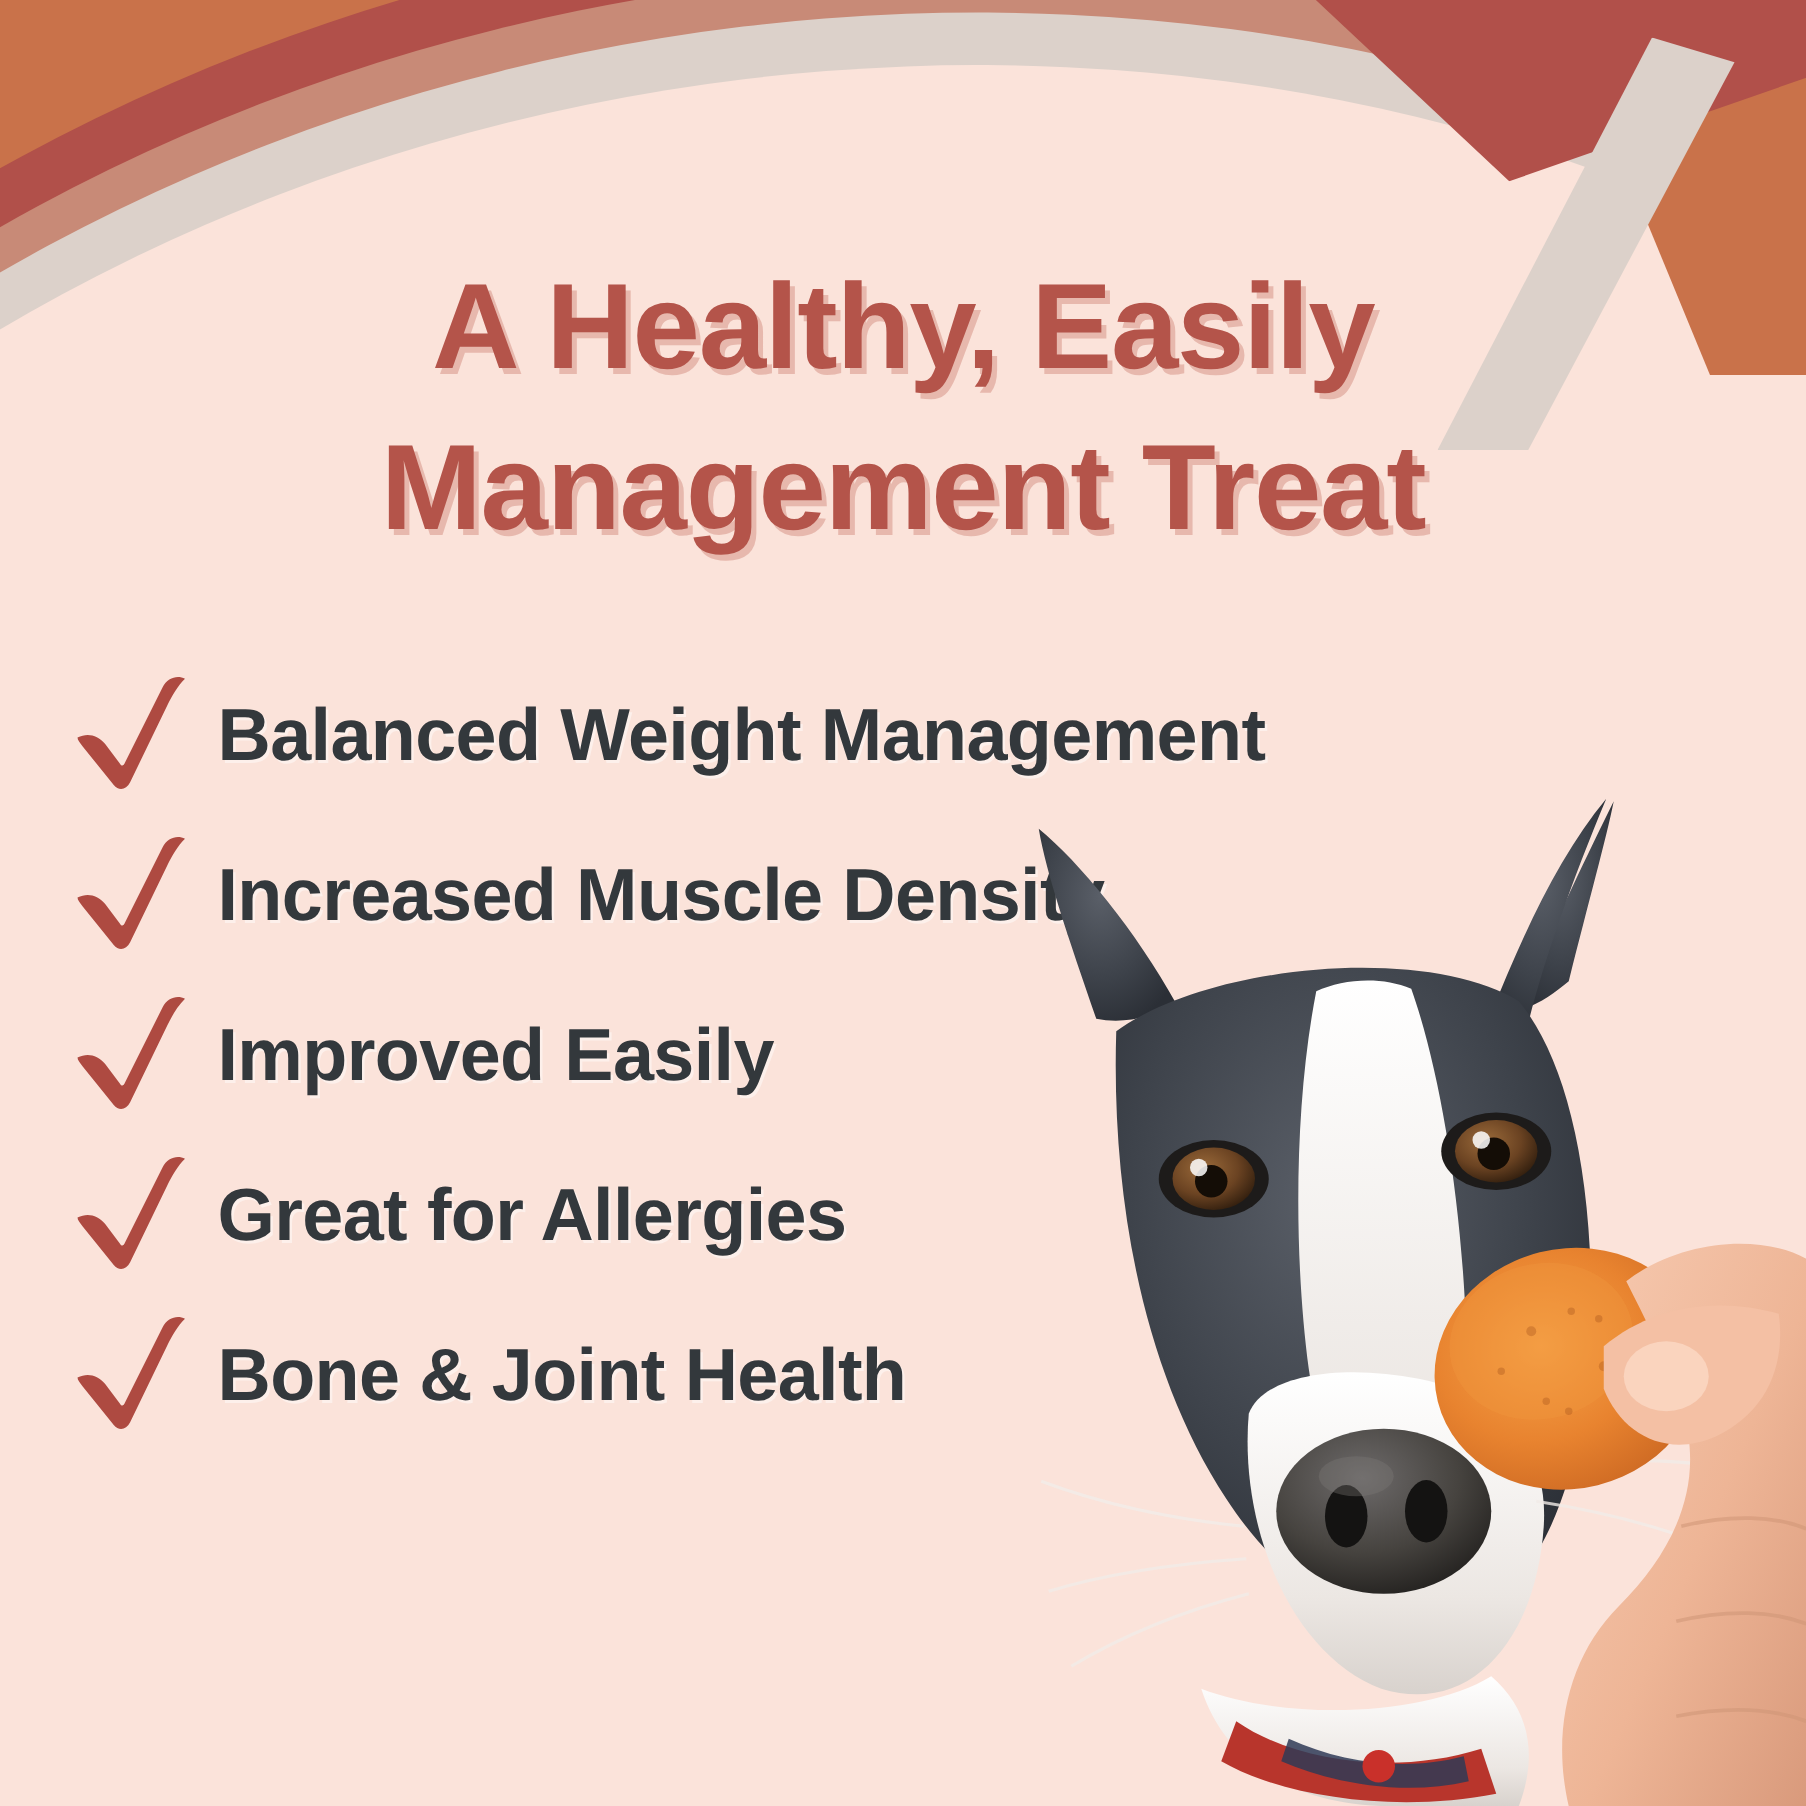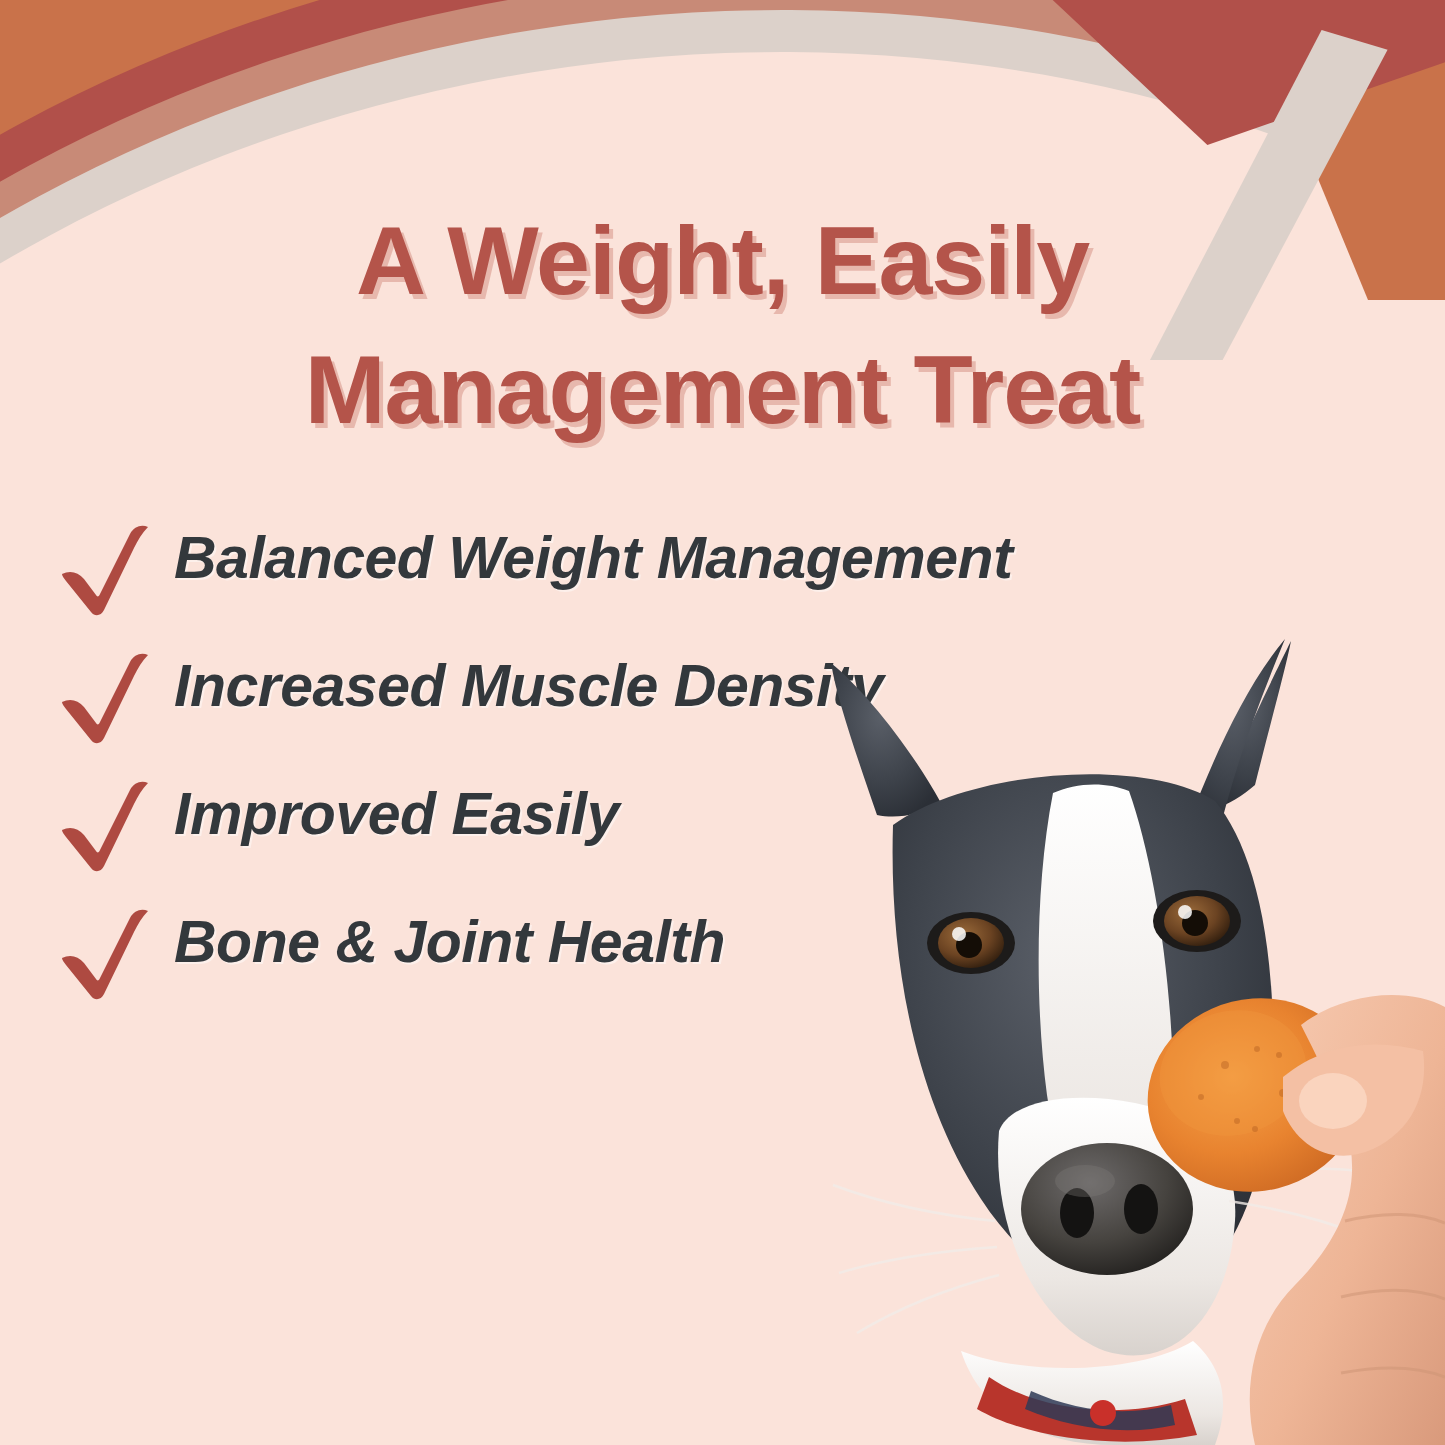--- a/index.html
+++ b/index.html
@@ -95,22 +95,22 @@
   
   #benefits {
     position: absolute;
     left: 56px;
     top: 524px;
     z-index: 6;
     width: 1290px;
   }
   .benefit-row {
     display: flex;
+    align-items: center;
     height: 128px;
-    font-style: italic;
   }
   .check-icon {
     flex: 0 0 auto;
     width: 106px;
     height: 96px;
     margin-right: 12px;
     display: block;
   }
   .benefit-label {
     font-size: 59px;
@@ -140,21 +140,21 @@
   <div id="band-terracotta"></div>
   <div class="band" id="band-brick"></div>
   <div class="band" id="band-rose"></div>
   <div class="band" id="band-greige"></div>
   <div class="band" id="band-blush"></div>
   <div id="wedge-terracotta"></div>
   <div id="wedge-brick"></div>
   <div id="wedge-greige"></div>
 
   <div id="title">
-    <span class="title-line">A Weight, Easily</span>
+    <span class="title-line">A Healthy, Easily</span>
     <span class="title-line">Management Treat</span>
   </div>
 
   <div id="benefits">
 
     <div class="benefit-row">
       <svg class="check-icon" viewBox="0 0 106 96">
         <path d="M6 50 C14 46 22 48 28 55 L40 71 C41 73 43 73 44 70 L74 10 C78 2 86 0 92 3 C86 9 82 16 78 24 L48 86 C45 92 39 93 35 88 L10 57 C8 54 6 52 6 50 Z" fill="#AE4A41"></path>
       </svg>
       <span class="benefit-label">Balanced Weight Management</span>
@@ -167,20 +167,26 @@
       <span class="benefit-label">Increased Muscle Density</span>
     </div>
 
     <div class="benefit-row">
       <svg class="check-icon" viewBox="0 0 106 96">
         <path d="M6 50 C14 46 22 48 28 55 L40 71 C41 73 43 73 44 70 L74 10 C78 2 86 0 92 3 C86 9 82 16 78 24 L48 86 C45 92 39 93 35 88 L10 57 C8 54 6 52 6 50 Z" fill="#AE4A41"></path>
       </svg>
       <span class="benefit-label">Improved Easily</span>
     </div>
 
+    <div class="benefit-row">
+      <svg class="check-icon" viewBox="0 0 106 96">
+        <path d="M6 50 C14 46 22 48 28 55 L40 71 C41 73 43 73 44 70 L74 10 C78 2 86 0 92 3 C86 9 82 16 78 24 L48 86 C45 92 39 93 35 88 L10 57 C8 54 6 52 6 50 Z" fill="#AE4A41"></path>
+      </svg>
+      <span class="benefit-label">Great for Allergies</span>
+    </div>
 
     <div class="benefit-row">
       <svg class="check-icon" viewBox="0 0 106 96">
         <path d="M6 50 C14 46 22 48 28 55 L40 71 C41 73 43 73 44 70 L74 10 C78 2 86 0 92 3 C86 9 82 16 78 24 L48 86 C45 92 39 93 35 88 L10 57 C8 54 6 52 6 50 Z" fill="#AE4A41"></path>
       </svg>
       <span class="benefit-label">Bone &amp; Joint Health</span>
     </div>
 
   </div>
 

